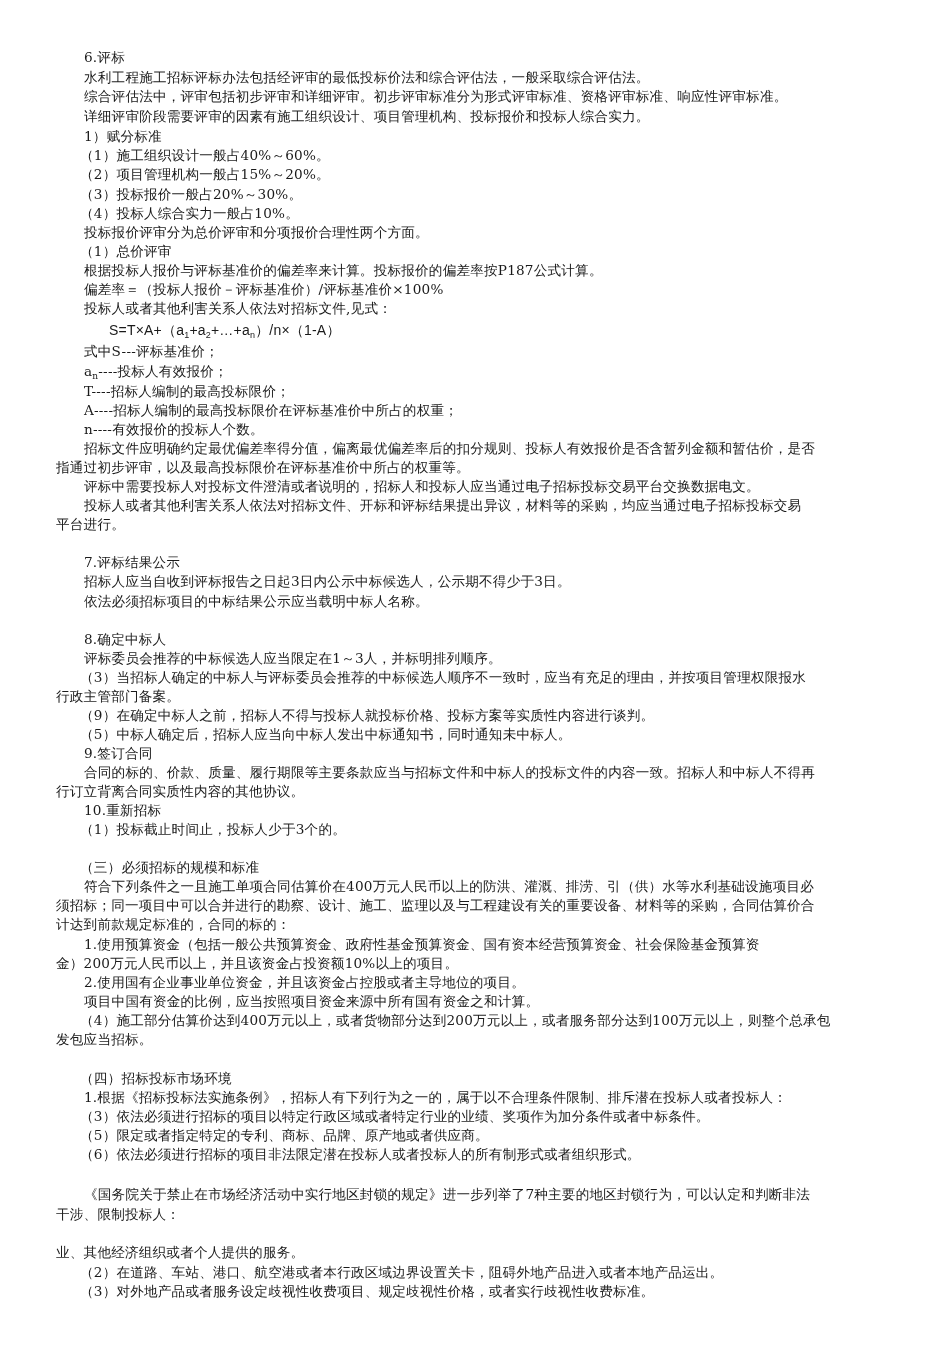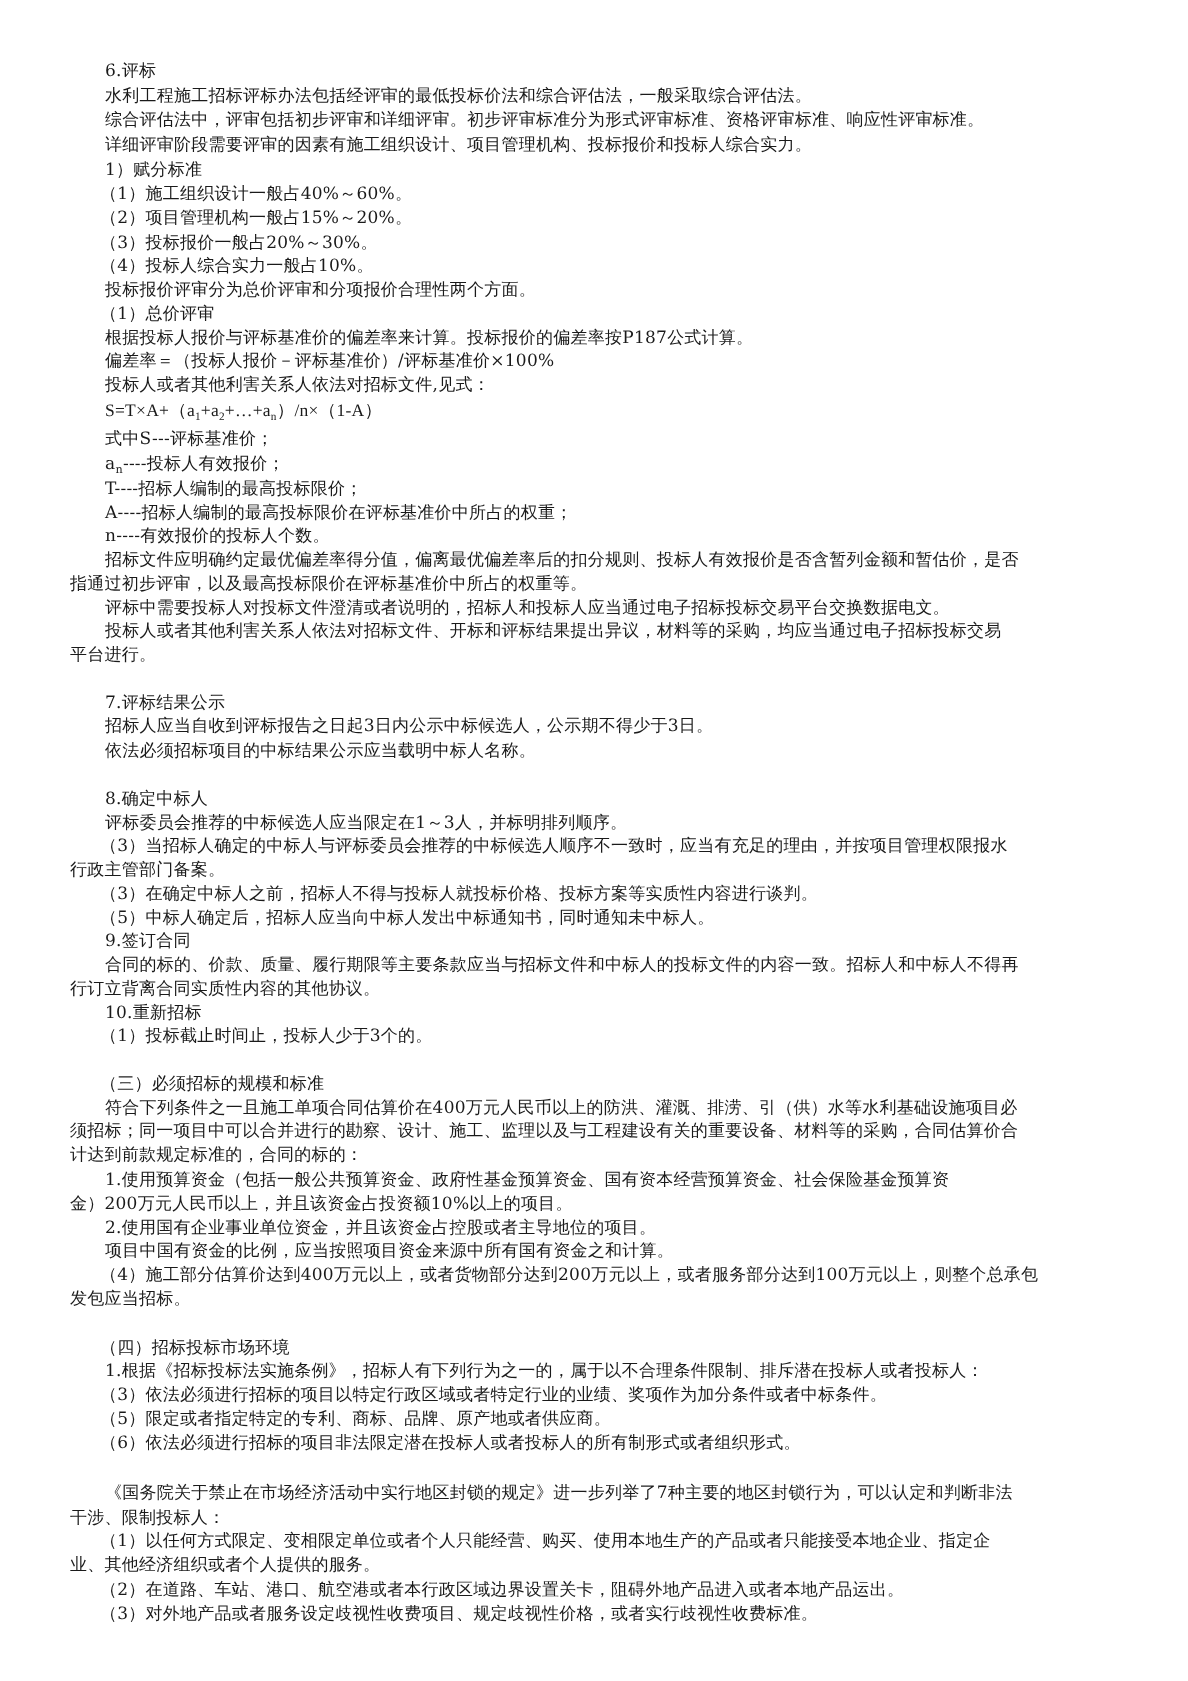--- a/index.html
+++ b/index.html
@@ -5,21 +5,21 @@
   html, body { margin: 0; padding: 0; background: #ffffff; }
   body { width: 950px; height: 1345px; position: relative; overflow: hidden;
          font-family: "DejaVu Serif", "Liberation Serif", serif; color: #1a1a1a; }
   .page { position: absolute; left: 0; top: 4px; width: 950px; height: 1345px; }
   .line { position: absolute; white-space: nowrap; font-size: 13.6px; line-height: 20px; height: 20px;
           letter-spacing: 0.2px; }
   .in { left: 84px; }
   .wr { left: 56px; }
   .pi { left: 80px; }
   sub { font-size: 9px; vertical-align: -3px; line-height: 0; }
-  .formula { font-family: Liberation Serif, serif; font-size: 14px; }
+  .formula { font-family: Liberation Sans, sans-serif; font-size: 14px; margin-left: 25px; }
 </style>
 </head>
 <body>
 
 <div class="page">
 
   <div class="line in" style="top:43px">6.评标</div>
   <div class="line in" style="top:82px">综合评估法中，评审包括初步评审和详细评审。初步评审标准分为形式评审标准、资格评审标准、响应性评审标准。</div>
   <div class="line in" style="top:63px">水利工程施工招标评标办法包括经评审的最低投标价法和综合评估法，一般采取综合评估法。</div>
   <div class="line in" style="top:102px">详细评审阶段需要评审的因素有施工组织设计、项目管理机构、投标报价和投标人综合实力。</div>
@@ -46,21 +46,21 @@
   <div class="line wr" style="top:510px">平台进行。</div>
 
   <div class="line in" style="top:548px">7.评标结果公示</div>
   <div class="line in" style="top:567px">招标人应当自收到评标报告之日起3日内公示中标候选人，公示期不得少于3日。</div>
   <div class="line in" style="top:587px">依法必须招标项目的中标结果公示应当载明中标人名称。</div>
 
   <div class="line in" style="top:625px">8.确定中标人</div>
   <div class="line in" style="top:644px">评标委员会推荐的中标候选人应当限定在1～3人，并标明排列顺序。</div>
   <div class="line pi" style="top:663px">（3）当招标人确定的中标人与评标委员会推荐的中标候选人顺序不一致时，应当有充足的理由，并按项目管理权限报水</div>
   <div class="line wr" style="top:682px">行政主管部门备案。</div>
-  <div class="line pi" style="top:701px">（3）在确定中标人之前，招标人不得与投标人就投标价格、投标方案等实质性内容进行谈判。</div>
+  <div class="line pi" style="top:701px">（9）在确定中标人之前，招标人不得与投标人就投标价格、投标方案等实质性内容进行谈判。</div>
   <div class="line pi" style="top:720px">（5）中标人确定后，招标人应当向中标人发出中标通知书，同时通知未中标人。</div>
 
   <div class="line in" style="top:739px">9.签订合同</div>
   <div class="line in" style="top:758px">合同的标的、价款、质量、履行期限等主要条款应当与招标文件和中标人的投标文件的内容一致。招标人和中标人不得再</div>
   <div class="line wr" style="top:777px">行订立背离合同实质性内容的其他协议。</div>
 
   <div class="line in" style="top:796px">10.重新招标</div>
   <div class="line pi" style="top:815px">（1）投标截止时间止，投标人少于3个的。</div>
 
   <div class="line pi" style="top:853px">（三）必须招标的规模和标准</div>
@@ -74,18 +74,17 @@
   <div class="line pi" style="top:1006px">（4）施工部分估算价达到400万元以上，或者货物部分达到200万元以上，或者服务部分达到100万元以上，则整个总承包</div>
   <div class="line wr" style="top:1025px">发包应当招标。</div>
 
   <div class="line pi" style="top:1064px">（四）招标投标市场环境</div>
   <div class="line in" style="top:1083px">1.根据《招标投标法实施条例》，招标人有下列行为之一的，属于以不合理条件限制、排斥潜在投标人或者投标人：</div>
   <div class="line pi" style="top:1102px">（3）依法必须进行招标的项目以特定行政区域或者特定行业的业绩、奖项作为加分条件或者中标条件。</div>
   <div class="line pi" style="top:1121px">（5）限定或者指定特定的专利、商标、品牌、原产地或者供应商。</div>
   <div class="line pi" style="top:1140px">（6）依法必须进行招标的项目非法限定潜在投标人或者投标人的所有制形式或者组织形式。</div>
   <div class="line in" style="top:1180px">《国务院关于禁止在市场经济活动中实行地区封锁的规定》进一步列举了7种主要的地区封锁行为，可以认定和判断非法</div>
   <div class="line wr" style="top:1200px">干涉、限制投标人：</div>
-  <div class="line pi" style="top:1219px">（1）以任何方式限定、变相限定单位或者个人只能经营、购买、使用本地生产的产品或者只能接受本地企业、指定企</div>
   <div class="line wr" style="top:1238px">业、其他经济组织或者个人提供的服务。</div>
   <div class="line pi" style="top:1258px">（2）在道路、车站、港口、航空港或者本行政区域边界设置关卡，阻碍外地产品进入或者本地产品运出。</div>
   <div class="line pi" style="top:1277px">（3）对外地产品或者服务设定歧视性收费项目、规定歧视性价格，或者实行歧视性收费标准。</div>
 
 </div>
 
 </body></html>

